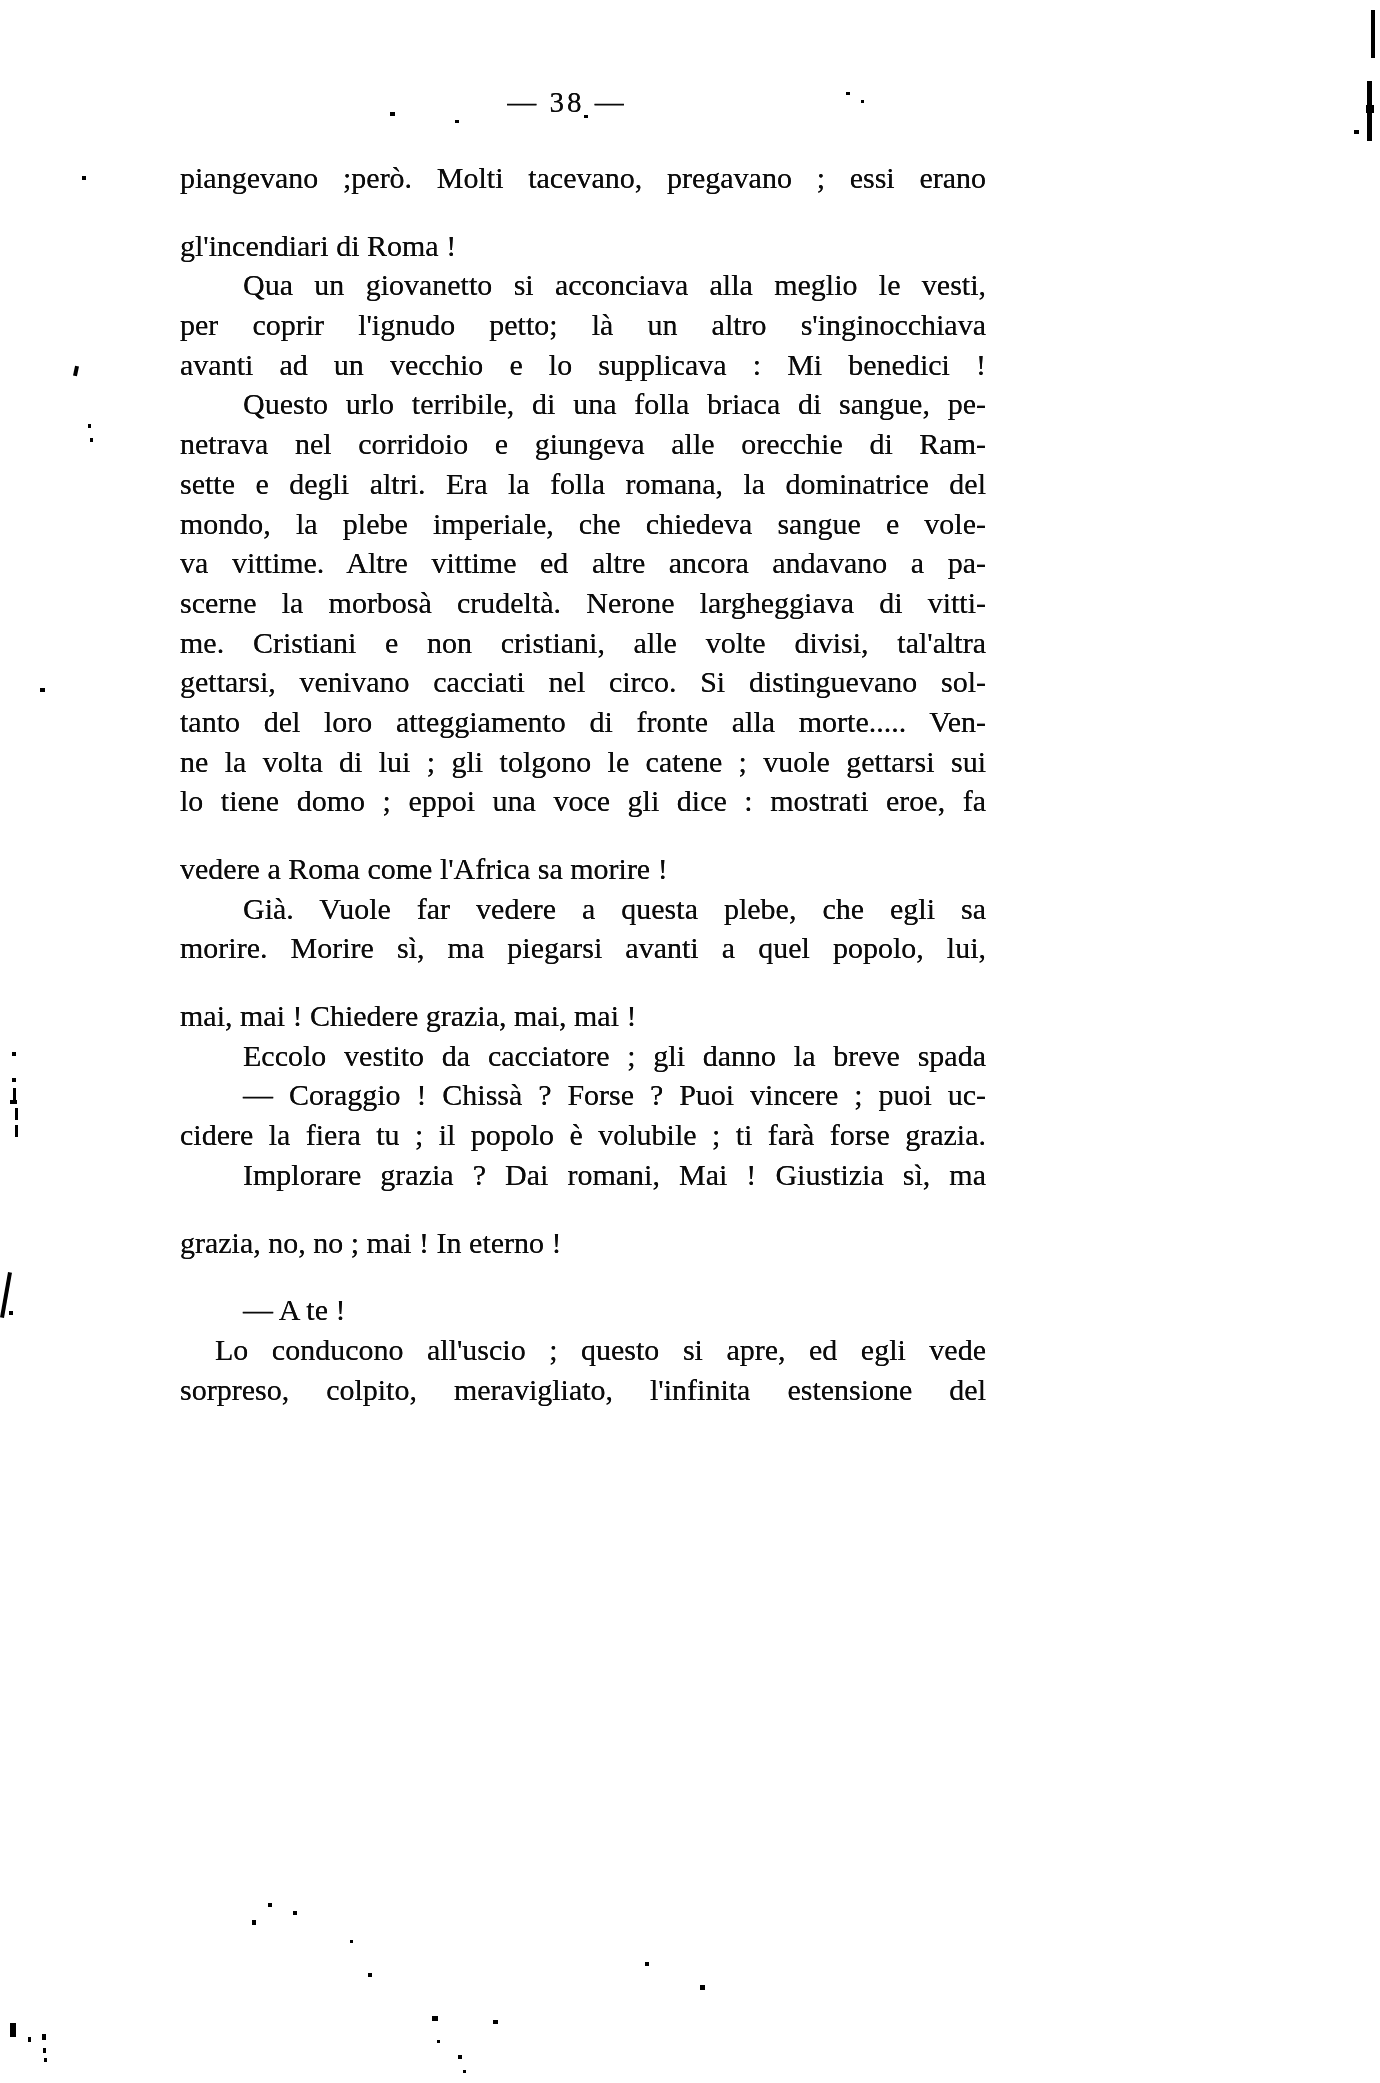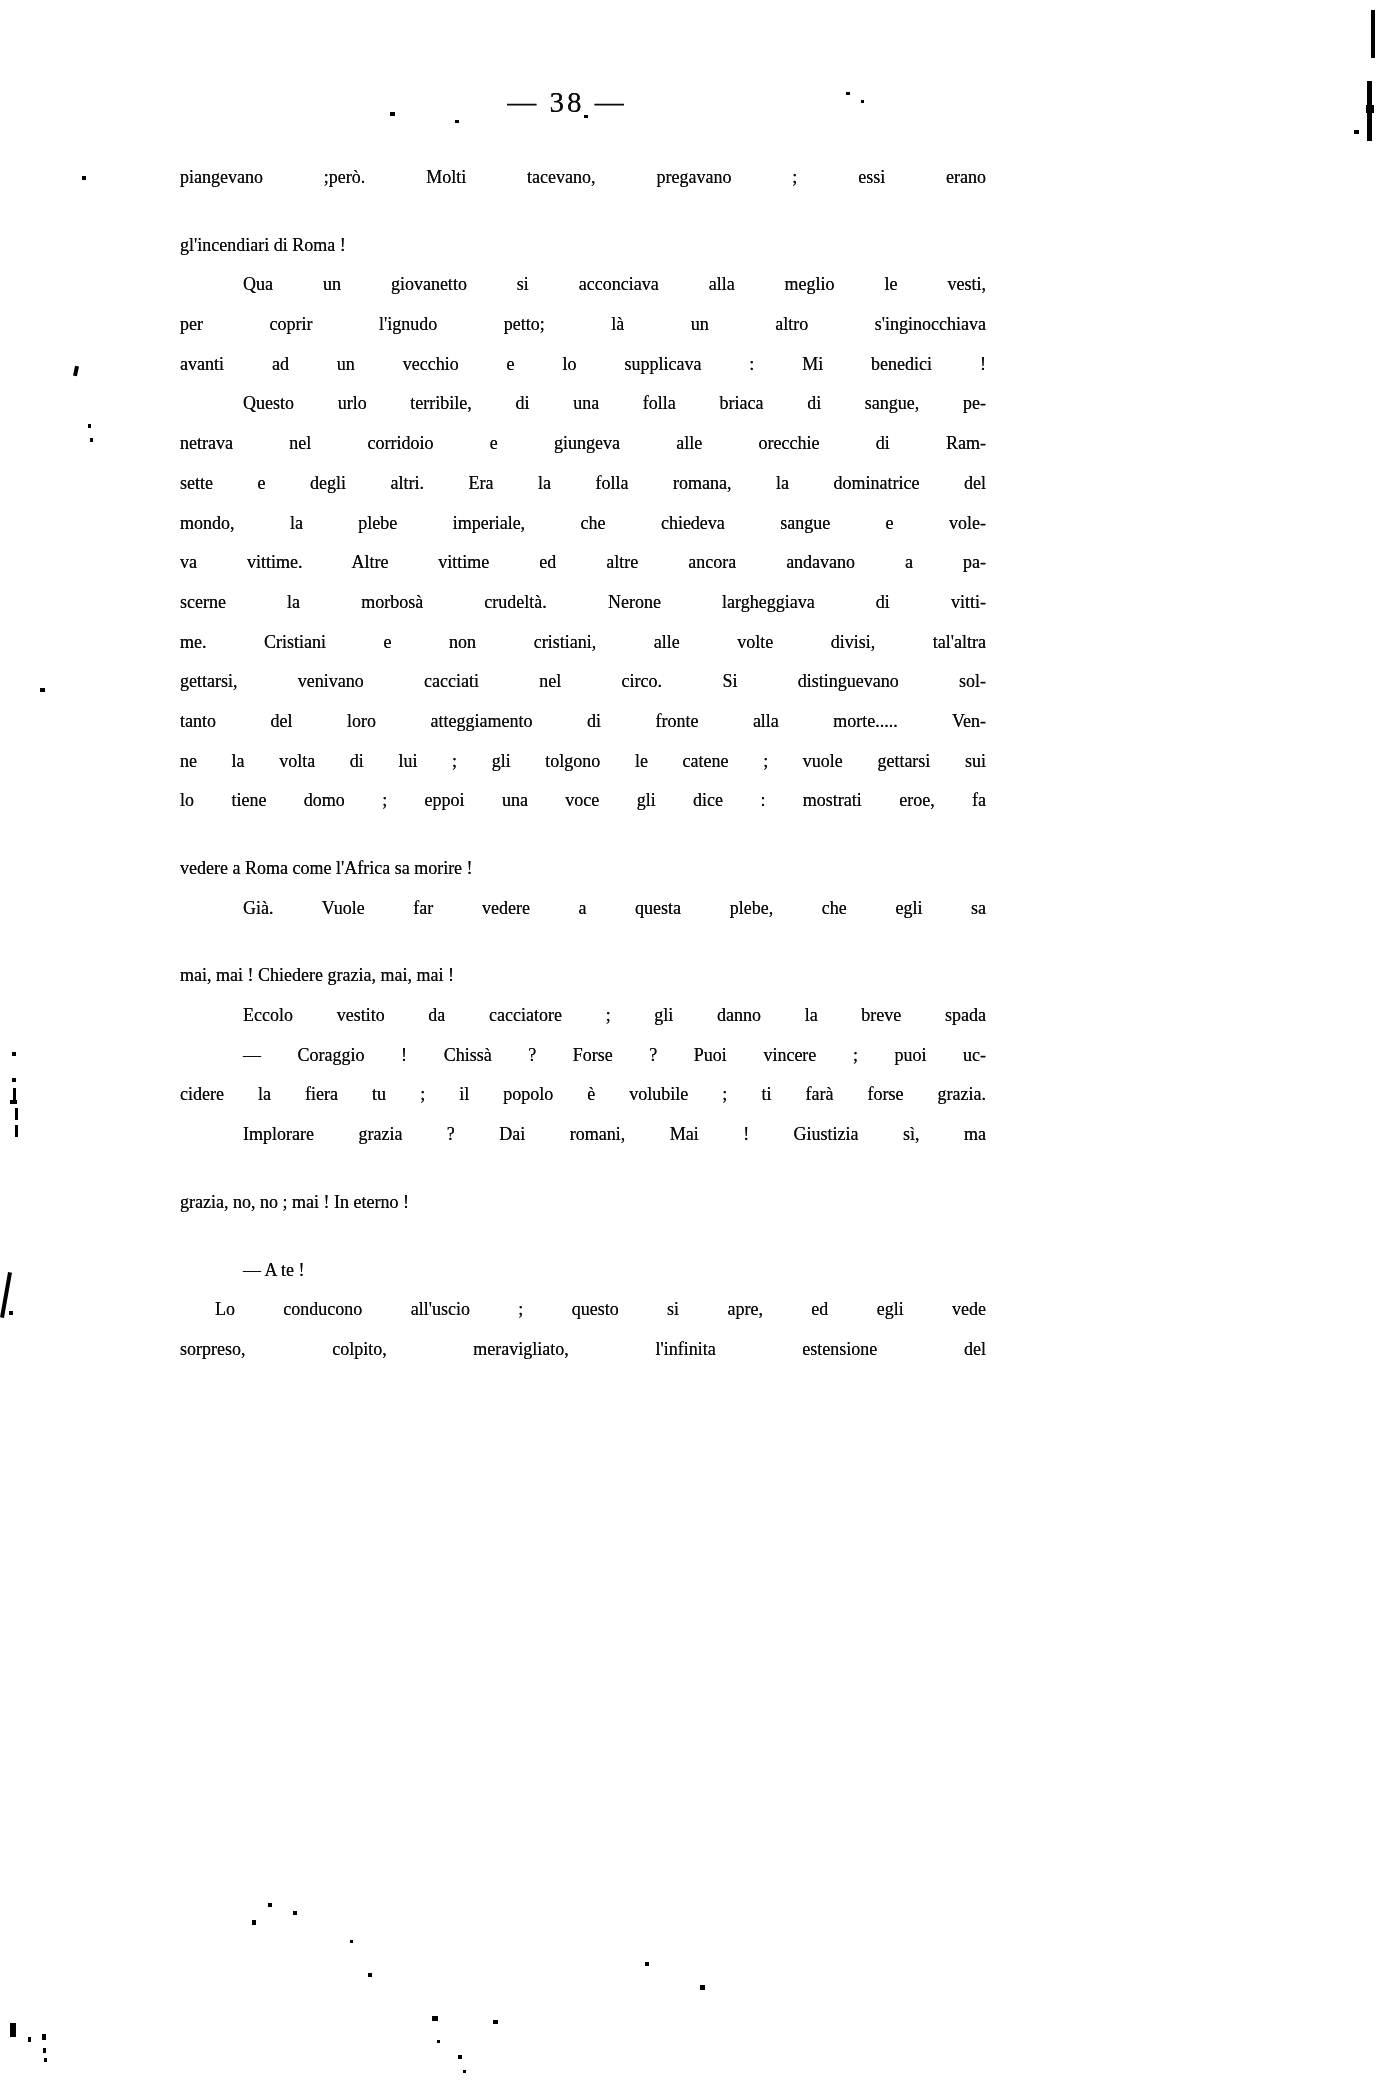--- a/index.html
+++ b/index.html
@@ -31,21 +31,21 @@
   }
   .text-block {
     position: absolute;
     left: 180px;
     top: 158px;
     width: 806px;
   }
   .line {
     height: 39.7px;
     line-height: 39.7px;
-    font-size: 18px;
+    font-size: 30px;
     text-shadow: 0 0 0.6px rgba(0,0,0,0.85);
     overflow: visible;
   }
   .line.justify {
     text-align: justify;
     text-align-last: justify;
   }
   .line.left {
     text-align: left;
     margin-top: 28px;
@@ -77,20 +77,21 @@
       <div class="line justify">mondo, la plebe imperiale, che chiedeva sangue e vole-</div>
       <div class="line justify">va vittime. Altre vittime ed altre ancora andavano a pa-</div>
       <div class="line justify">scerne la morbosà crudeltà. Nerone largheggiava di vitti-</div>
       <div class="line justify">me. Cristiani e non cristiani, alle volte divisi, tal'altra</div>
       <div class="line justify">gettarsi, venivano cacciati nel circo. Si distinguevano sol-</div>
       <div class="line justify">tanto del loro atteggiamento di fronte alla morte..... Ven-</div>
       <div class="line justify">ne la volta di lui ; gli tolgono le catene ; vuole gettarsi sui</div>
       <div class="line justify">lo tiene domo ; eppoi una voce gli dice : mostrati eroe, fa</div>
       <div class="line left">vedere a Roma come l'Africa sa morire !</div>
       <div class="line justify ind-normal">Già. Vuole far vedere a questa plebe, che egli sa</div>
+      <div class="line justify">morire. Morire sì, ma piegarsi avanti a quel popolo, lui,</div>
       <div class="line left">mai, mai ! Chiedere grazia, mai, mai !</div>
       <div class="line justify ind-normal">Eccolo vestito da cacciatore ; gli danno la breve spada</div>
       <div class="line justify ind-normal">— Coraggio ! Chissà ? Forse ? Puoi vincere ; puoi uc-</div>
       <div class="line justify">cidere la fiera tu ; il popolo è volubile ; ti farà forse grazia.</div>
       <div class="line justify ind-normal">Implorare grazia ? Dai romani, Mai ! Giustizia sì, ma</div>
       <div class="line left">grazia, no, no ; mai ! In eterno !</div>
       <div class="line left ind-normal">— A te !</div>
       <div class="line justify ind-small">Lo conducono all'uscio ; questo si apre, ed egli vede</div>
       <div class="line justify">sorpreso, colpito, meravigliato, l'infinita estensione del</div>
     </div>

